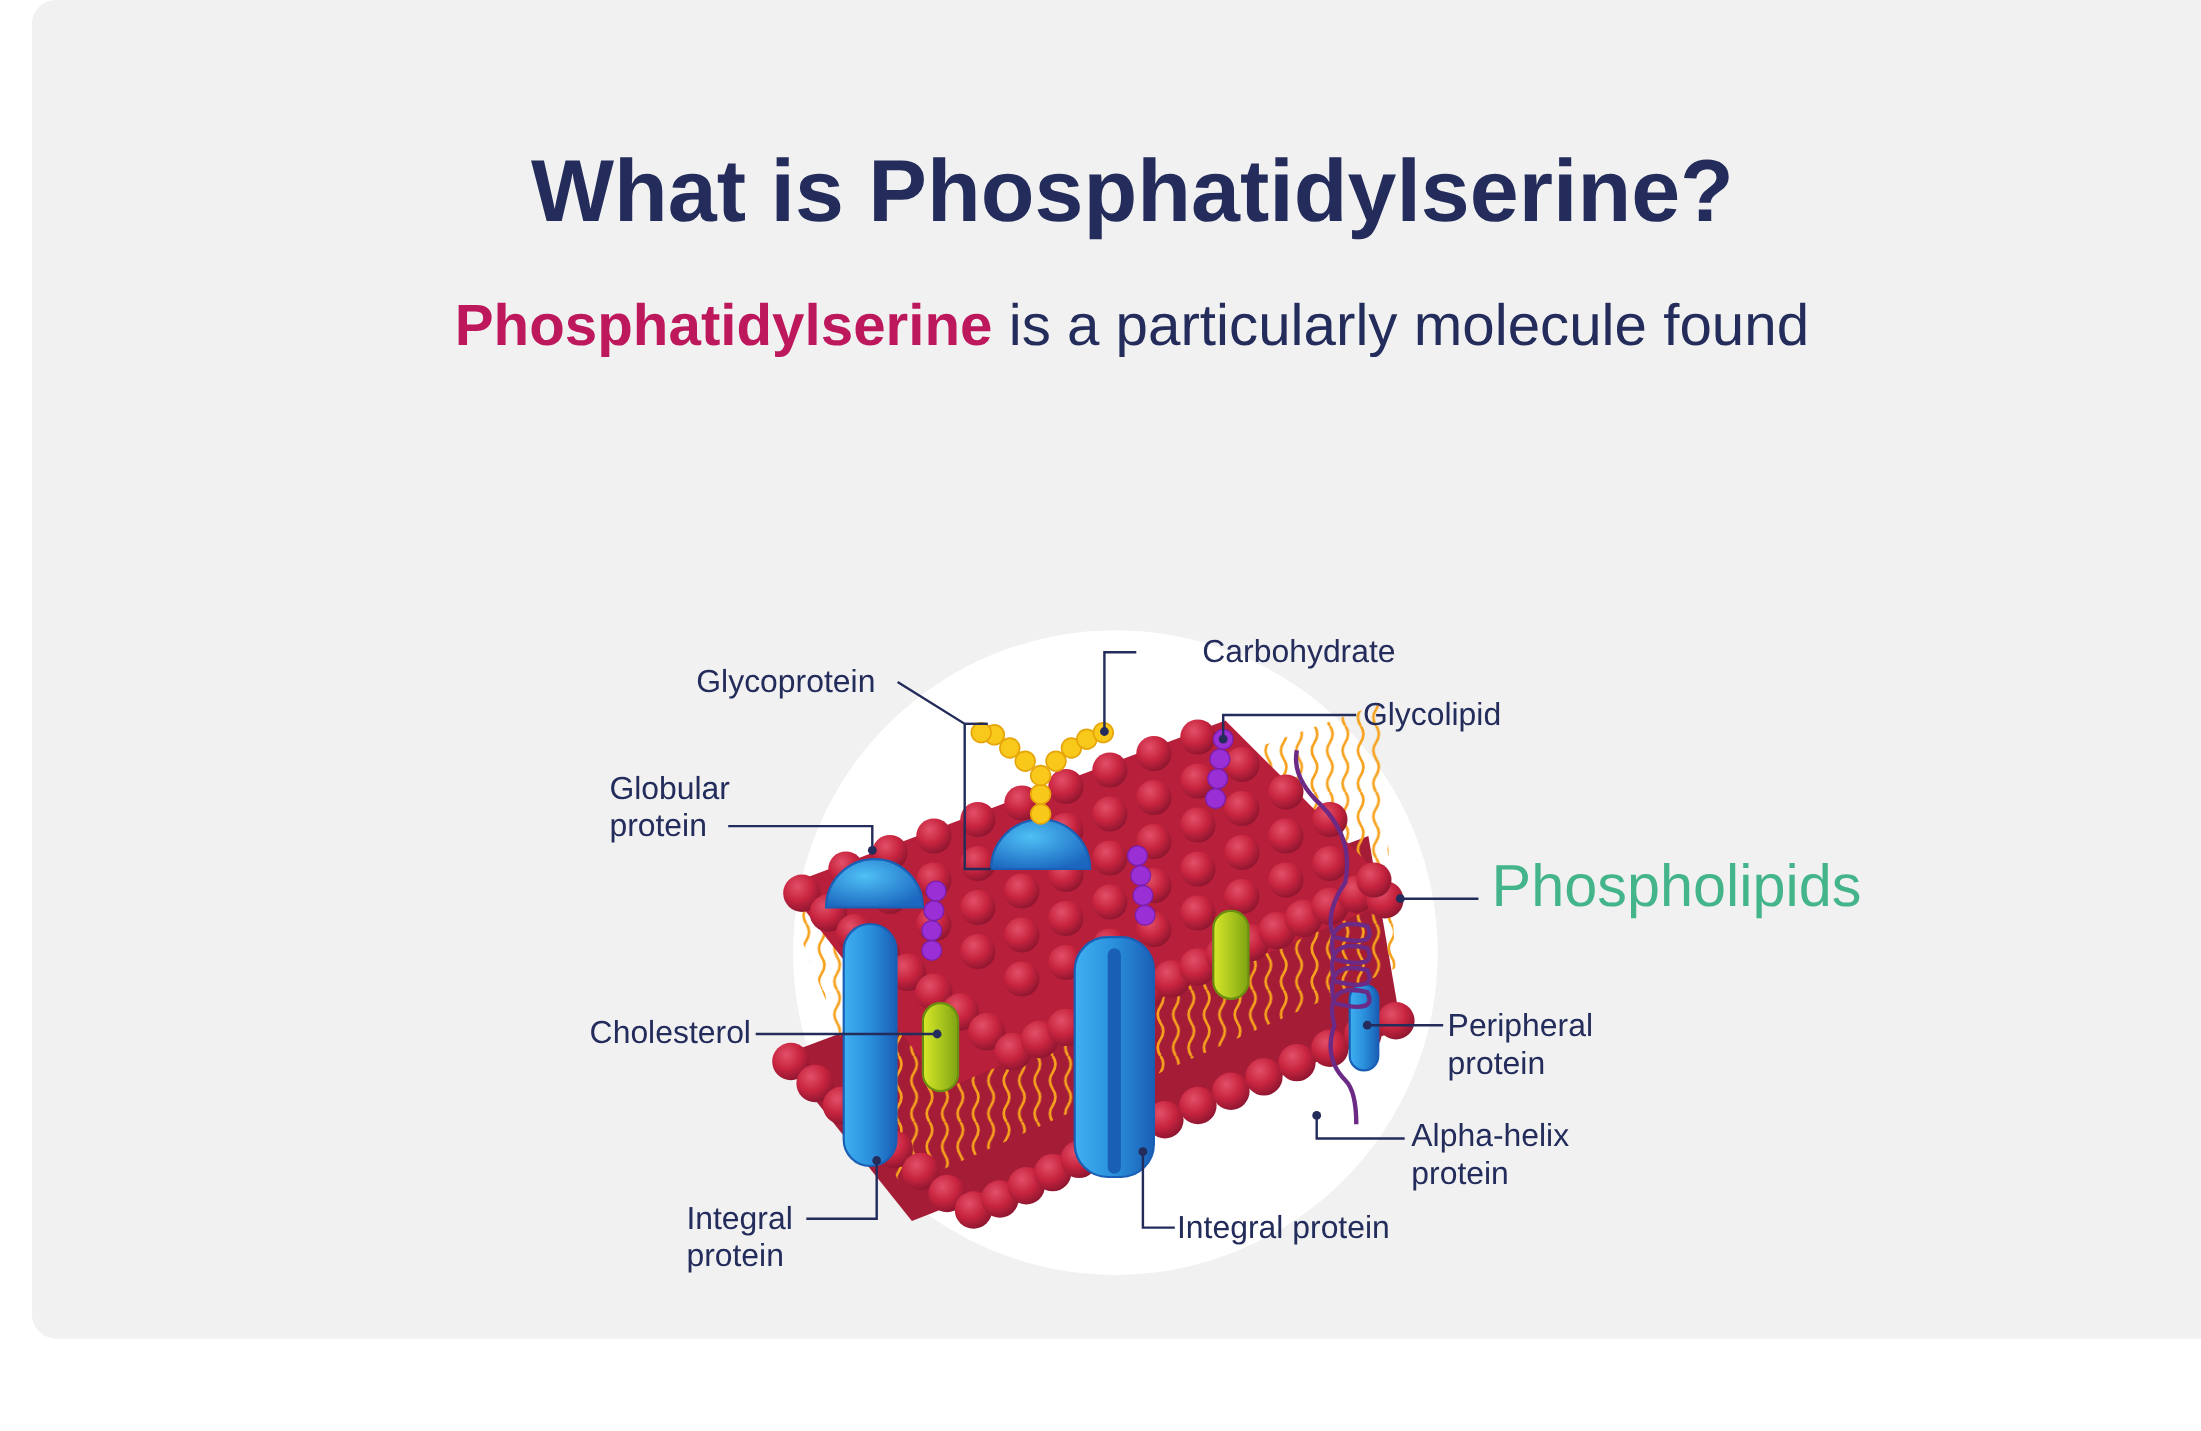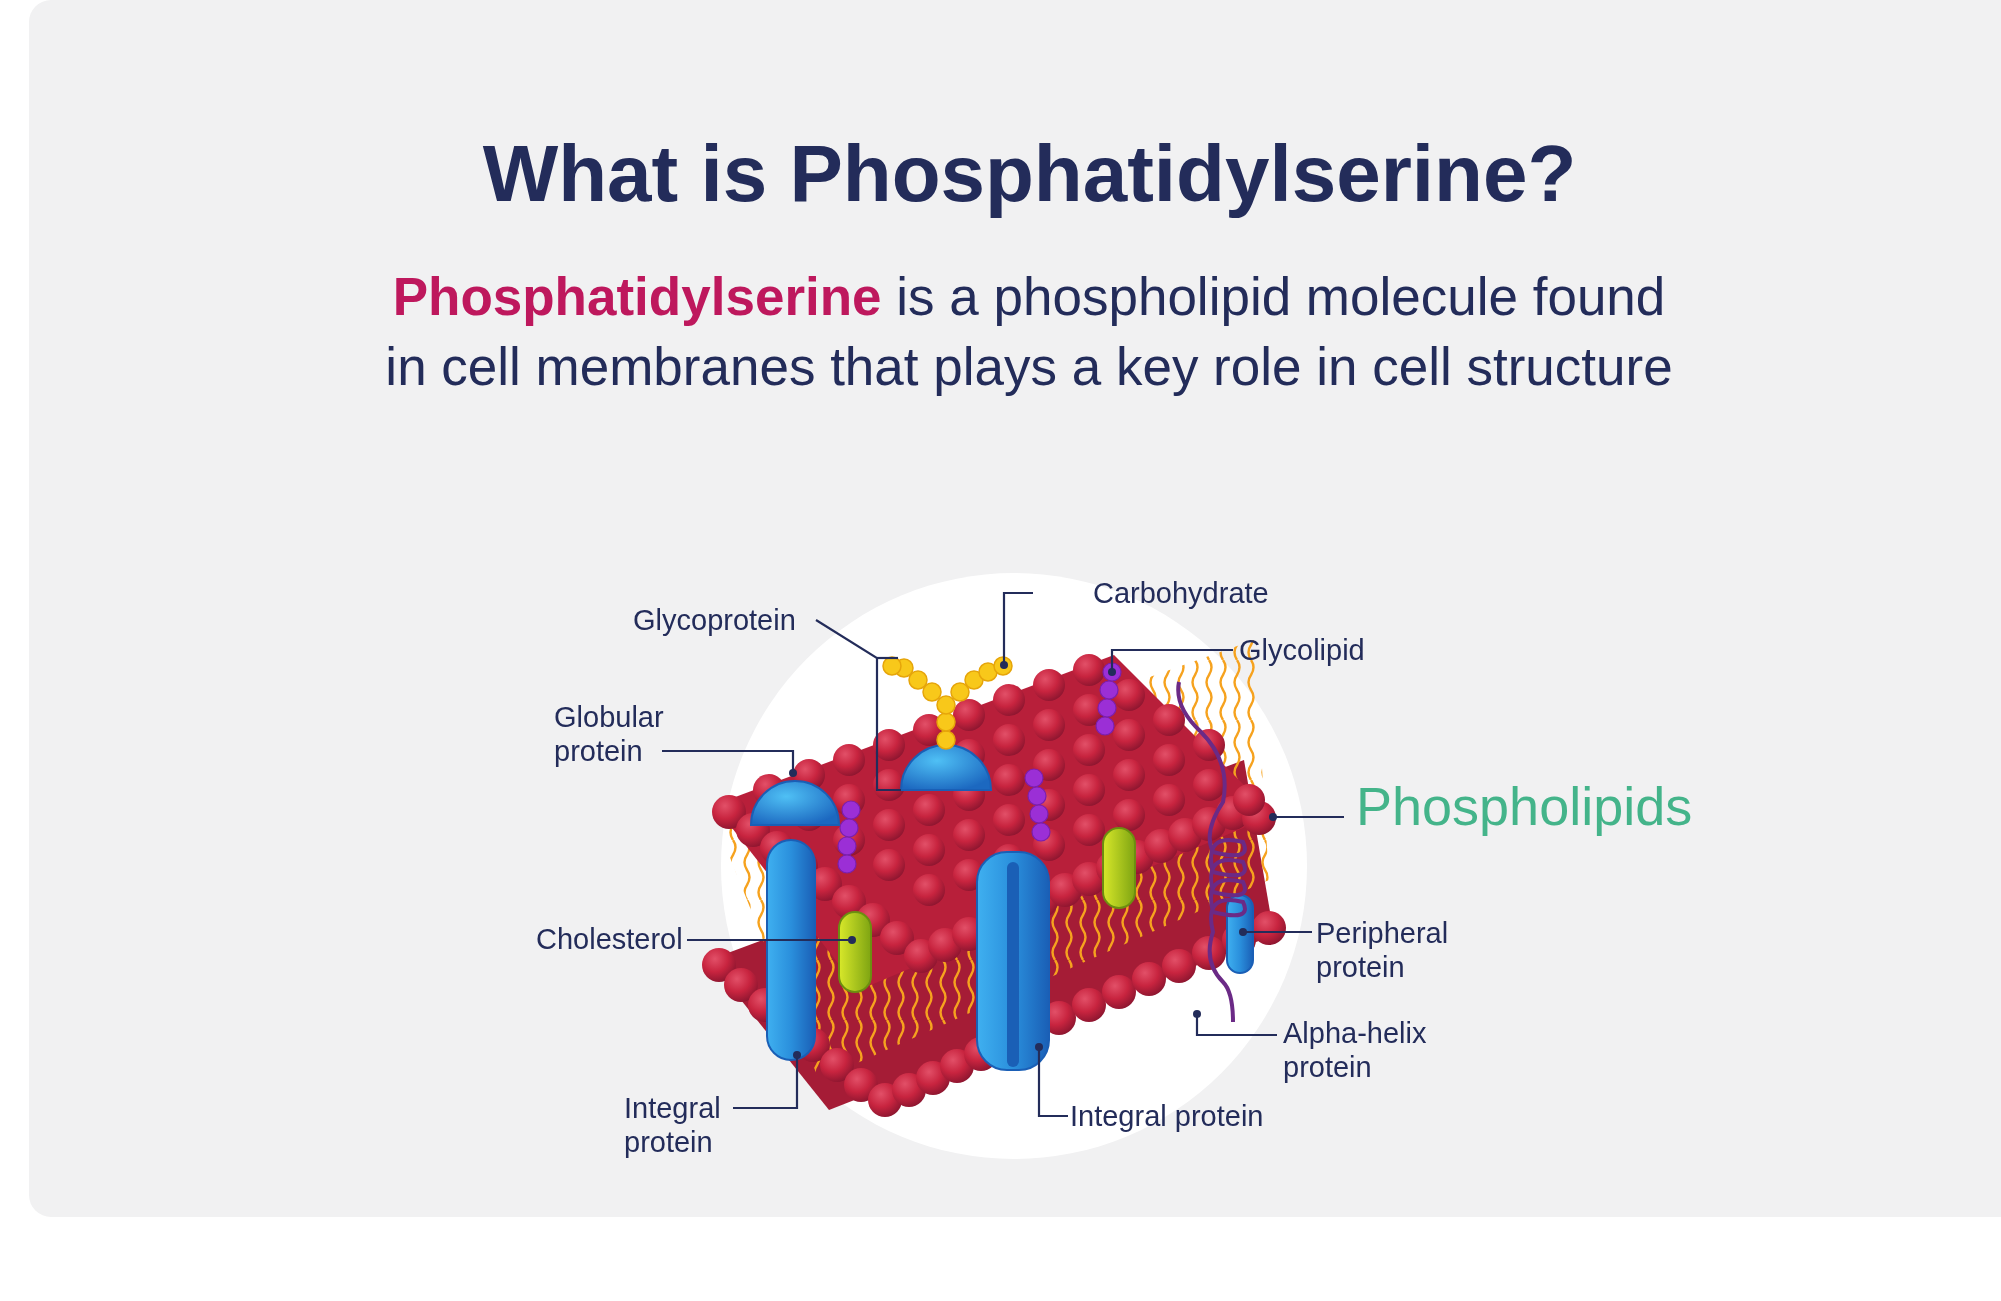--- a/index.html
+++ b/index.html
@@ -13,22 +13,21 @@
   .big-lbl { position:absolute; font-size:54px; line-height:60px; font-weight:400; color:#44b48a; white-space:nowrap; }
 </style>
 </head>
 <body>
 
 <div class="card">
 
   <div class="title">What is Phosphatidylserine?</div>
 
   <div class="intro">
-    <div><span class="hl">Phosphatidylserine</span><span> is a phospholipid molecule found</span></div>
-    <div>in cell membranes that plays a key role in cell structure</div>
+    <div><span class="hl">Phosphatidylserine</span><span> is a particularly molecule found</span></div>
   </div>
 
   <div class="diagram">
     <svg width="2001" height="1301" viewBox="0 0 2001 1301" xmlns="http://www.w3.org/2000/svg">
       <defs>
         <radialGradient id="headGrad" cx="0.38" cy="0.32" r="0.7">
           <stop offset="0" stop-color="#e25068"></stop>
           <stop offset="0.55" stop-color="#c8243f"></stop>
           <stop offset="1" stop-color="#8f1630"></stop>
         </radialGradient>

